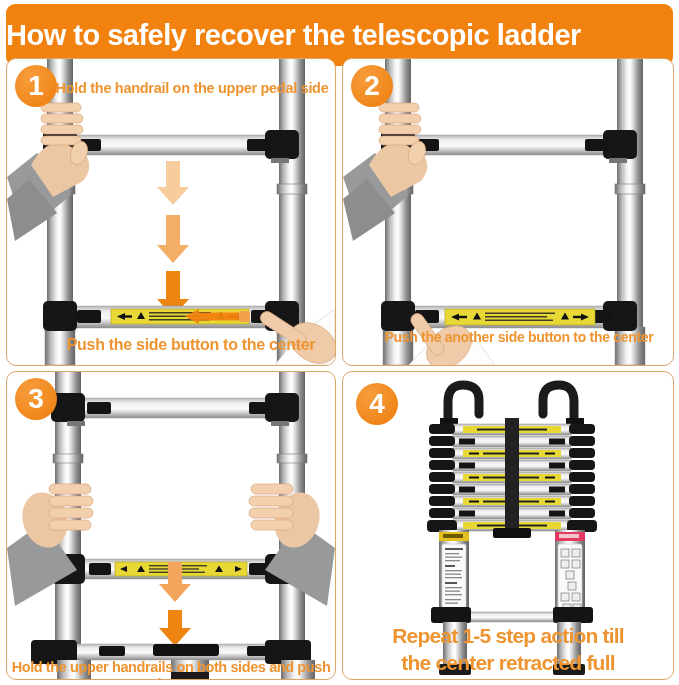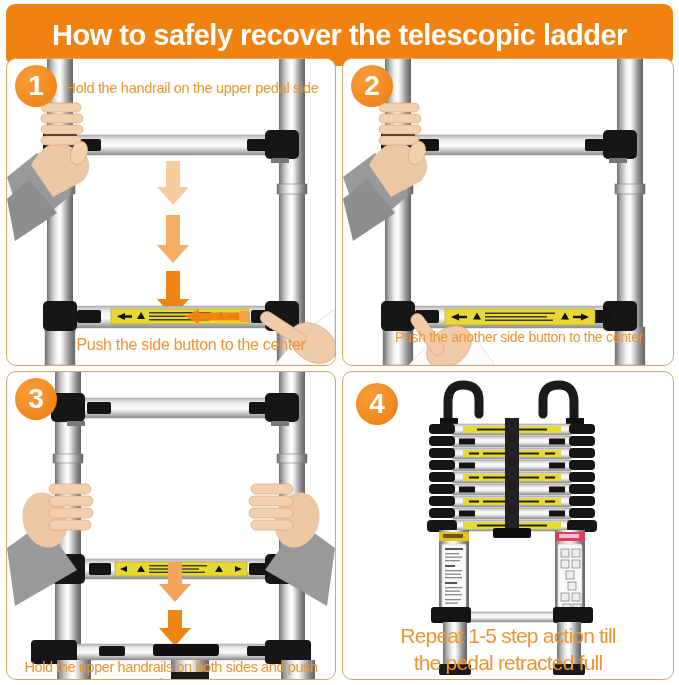--- a/index.html
+++ b/index.html
@@ -1,31 +1,31 @@
 <!DOCTYPE html>
 <html><head>
 <meta charset="utf-8">
 <style>
   html,body{margin:0;padding:0;background:#ffffff;}
   body{width:679px;height:685px;position:relative;overflow:hidden;
        font-family:"Liberation Sans", sans-serif;}
   .title-bar{position:absolute;left:6px;top:4px;width:667px;height:62px;
-       background:#F28210;border-radius:9px;display:flex;align-items:center;justify-content:center;
+       background:#F28210;border-radius:9px;display:flex;align-items:center;justify-content:flex-start;
        color:#ffffff;font-weight:bold;font-size:29px;letter-spacing:-0.5px;}
   .panel{position:absolute;background:#ffffff;border:1px solid #D8A767;border-radius:10px;overflow:hidden;}
   #panel1{left:6px;top:58px;width:328px;height:306px;}
   #panel2{left:342px;top:58px;width:330px;height:306px;}
   #panel3{left:6px;top:371px;width:328px;height:307px;}
   #panel4{left:342px;top:371px;width:330px;height:307px;}
   .panel svg{position:absolute;left:0;top:0;}
   .badge{position:absolute;left:8px;top:6px;width:42px;height:42px;border-radius:50%;
        background:radial-gradient(circle at 35% 30%, #f79d3c, #ee7d0d);
        color:#fff;font-weight:bold;font-size:28px;display:flex;align-items:center;justify-content:center;z-index:6;}
   #panel4 .badge{left:13px;top:11px;}
-  .cap{position:absolute;color:#EE9431;font-weight:normal;z-index:5;text-align:center;letter-spacing:-0.3px;line-height:1.15;}
+  .cap{position:absolute;color:#EE9431;font-weight:bold;z-index:5;text-align:center;letter-spacing:-0.3px;line-height:1.15;}
   .cap-1-top{left:48px;top:21px;width:274px;font-size:14.5px;}
   .cap-1-bot{left:40px;top:277px;width:288px;font-size:16px;}
   .cap-2-bot{left:26px;top:270px;width:300px;font-size:14px;}
   .cap-3-bot{left:2px;top:287px;width:324px;font-size:14.5px;letter-spacing:-0.4px;}
   .cap-4{left:10px;top:250px;width:310px;font-size:21px;letter-spacing:-0.8px;line-height:27px;}
 </style>
 </head>
 <body>
 
 <svg width="0" height="0" style="position:absolute" aria-hidden="true">
@@ -399,15 +399,15 @@
       <rect x="214" y="250" width="24" height="44" fill="url(#railGrad)"></rect>
       <rect x="96" y="292" width="32" height="11" rx="2" fill="#1a1a1a"></rect>
       <rect x="210" y="292" width="32" height="11" rx="2" fill="#1a1a1a"></rect>
     </g>
   </svg>
   <div class="badge">
       <span>4</span>
     </div>
   <div class="cap cap-4">
     <div>Repeat 1-5 step action till</div>
-    <div>the pedal retracted full</div>
+    <div>the center retracted full</div>
   </div>
 </section>
 
 </body></html>

